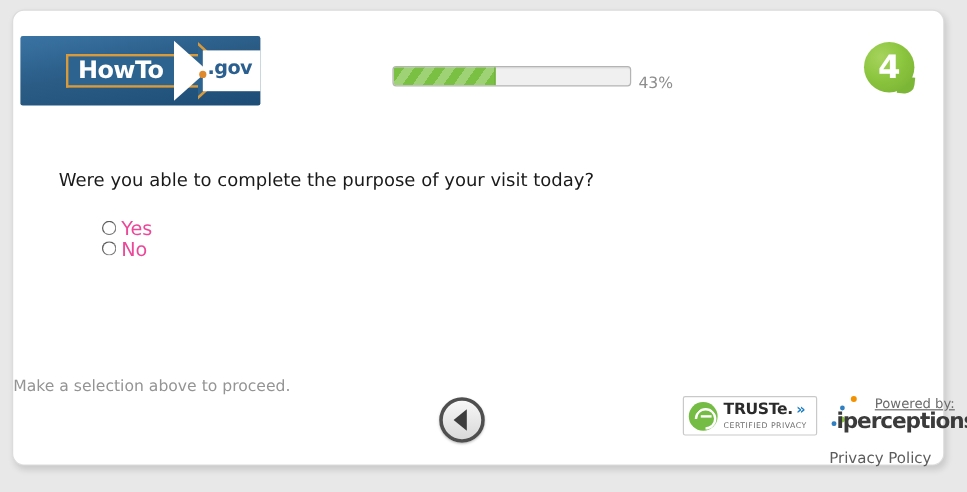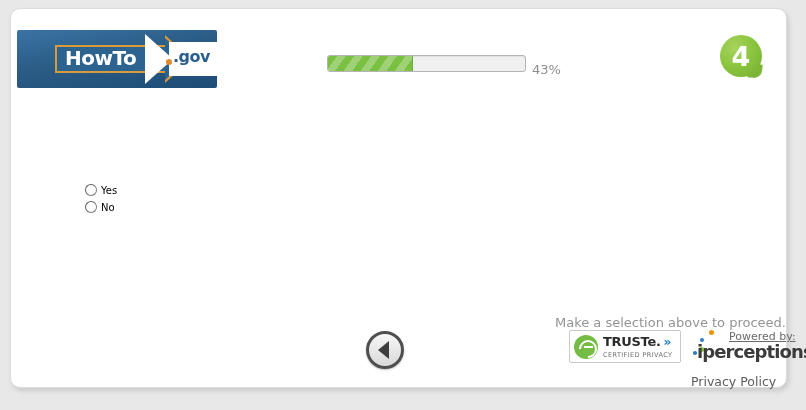--- a/index.html
+++ b/index.html
@@ -196,30 +196,30 @@
     border-radius: 50%;
     background: #ffffff;
     border: 1px solid #7d7d7d;
     border-top-color: #5c5c5c;
     border-left-color: #5c5c5c;
     box-shadow: inset 0 0 0 1px #ffffff;
     margin-right: 4px;
     flex: 0 0 auto;
   }
   .answer-label {
-    font-size: 10px;
-    color: #000000;
+    font-size: 16px;
+    color: #ec4899;
     font-family: "DejaVu Sans", sans-serif;
   }
 
   
   #hint-text {
     position: absolute;
     left: 0; right: 0; top: 306px;
-    text-align: right;
+    text-align: left;
     font-size: 13px;
     color: #949494;
     font-family: "DejaVu Sans", sans-serif;
   }
   #back-button {
     position: absolute;
     left: 355px; top: 322px;
     width: 38px; height: 38px;
     border-radius: 50%;
     background: linear-gradient(180deg,#f7f7f7 0%,#d9d9d9 100%);
@@ -375,20 +375,21 @@
     </div>
     <span id="progress-label">43%</span>
   </div>
 
   <div id="question-badge">
     <div class="tail"></div>
     <div class="bubble"></div>
     <div class="num">4</div>
   </div>
 
+  <div id="question-text">Were you able to complete the purpose of your visit today?</div>
 
   <div id="answer-options">
     <label class="answer-row">
       <span class="radio-dot"></span>
       <span class="answer-label">Yes</span>
     </label>
     <label class="answer-row">
       <span class="radio-dot"></span>
       <span class="answer-label">No</span>
     </label>

